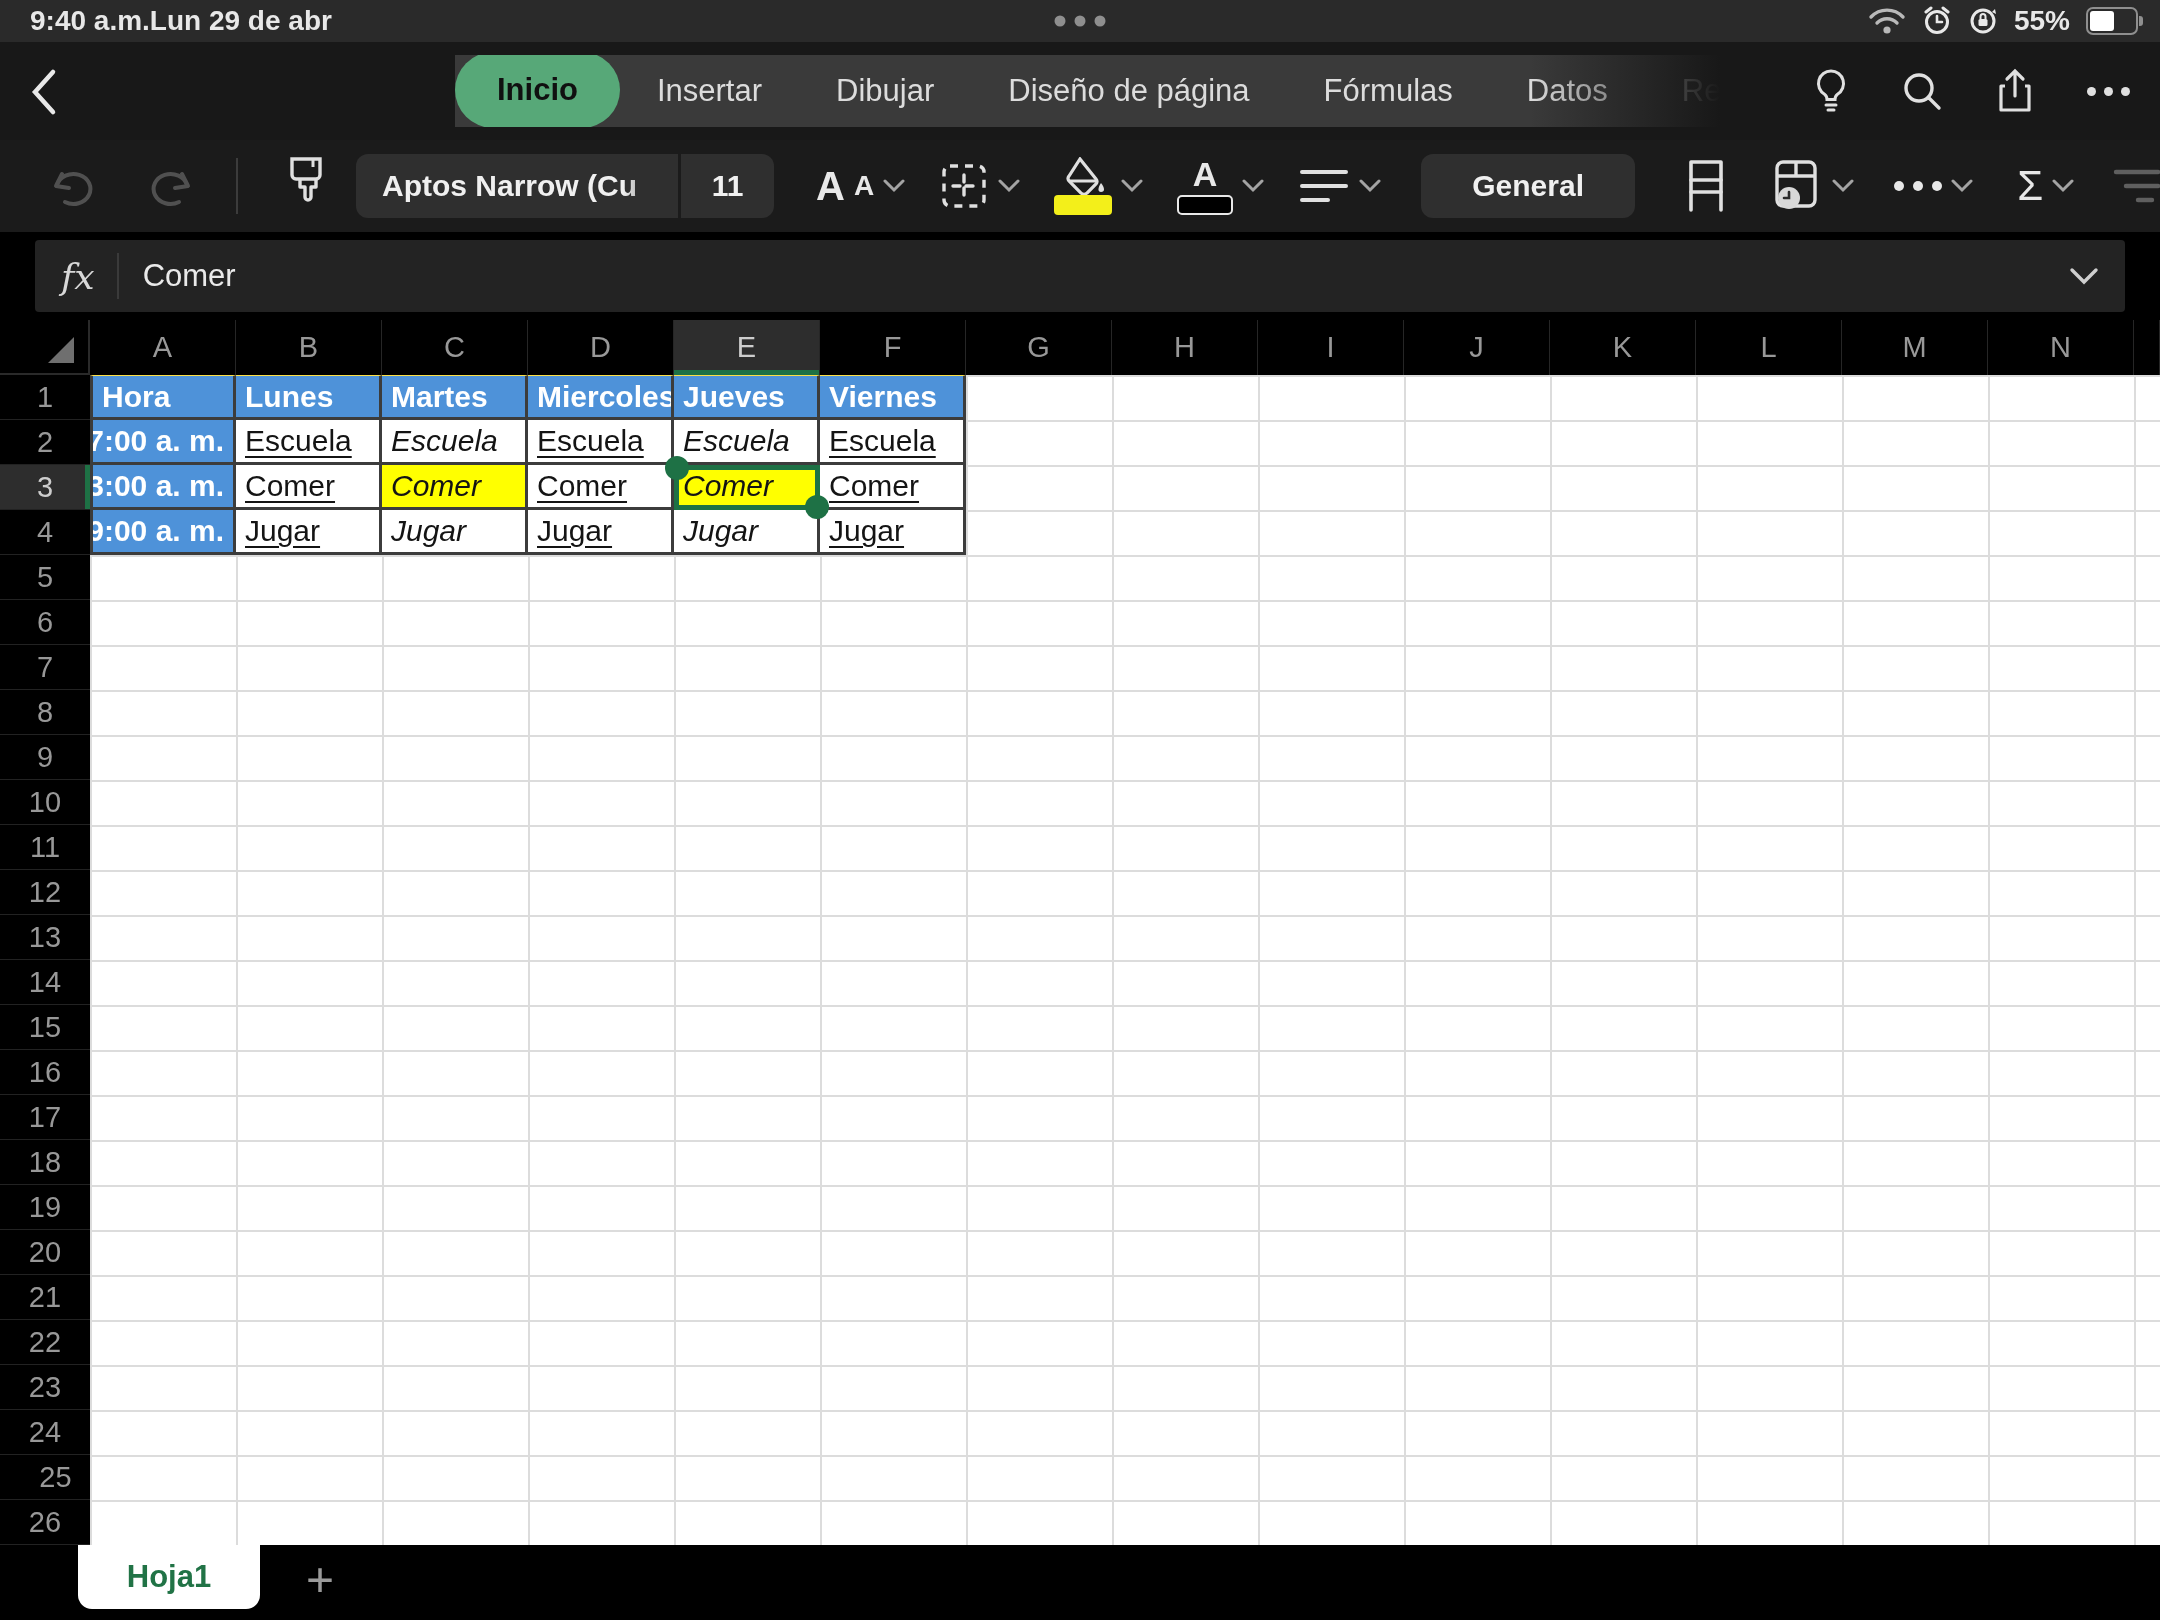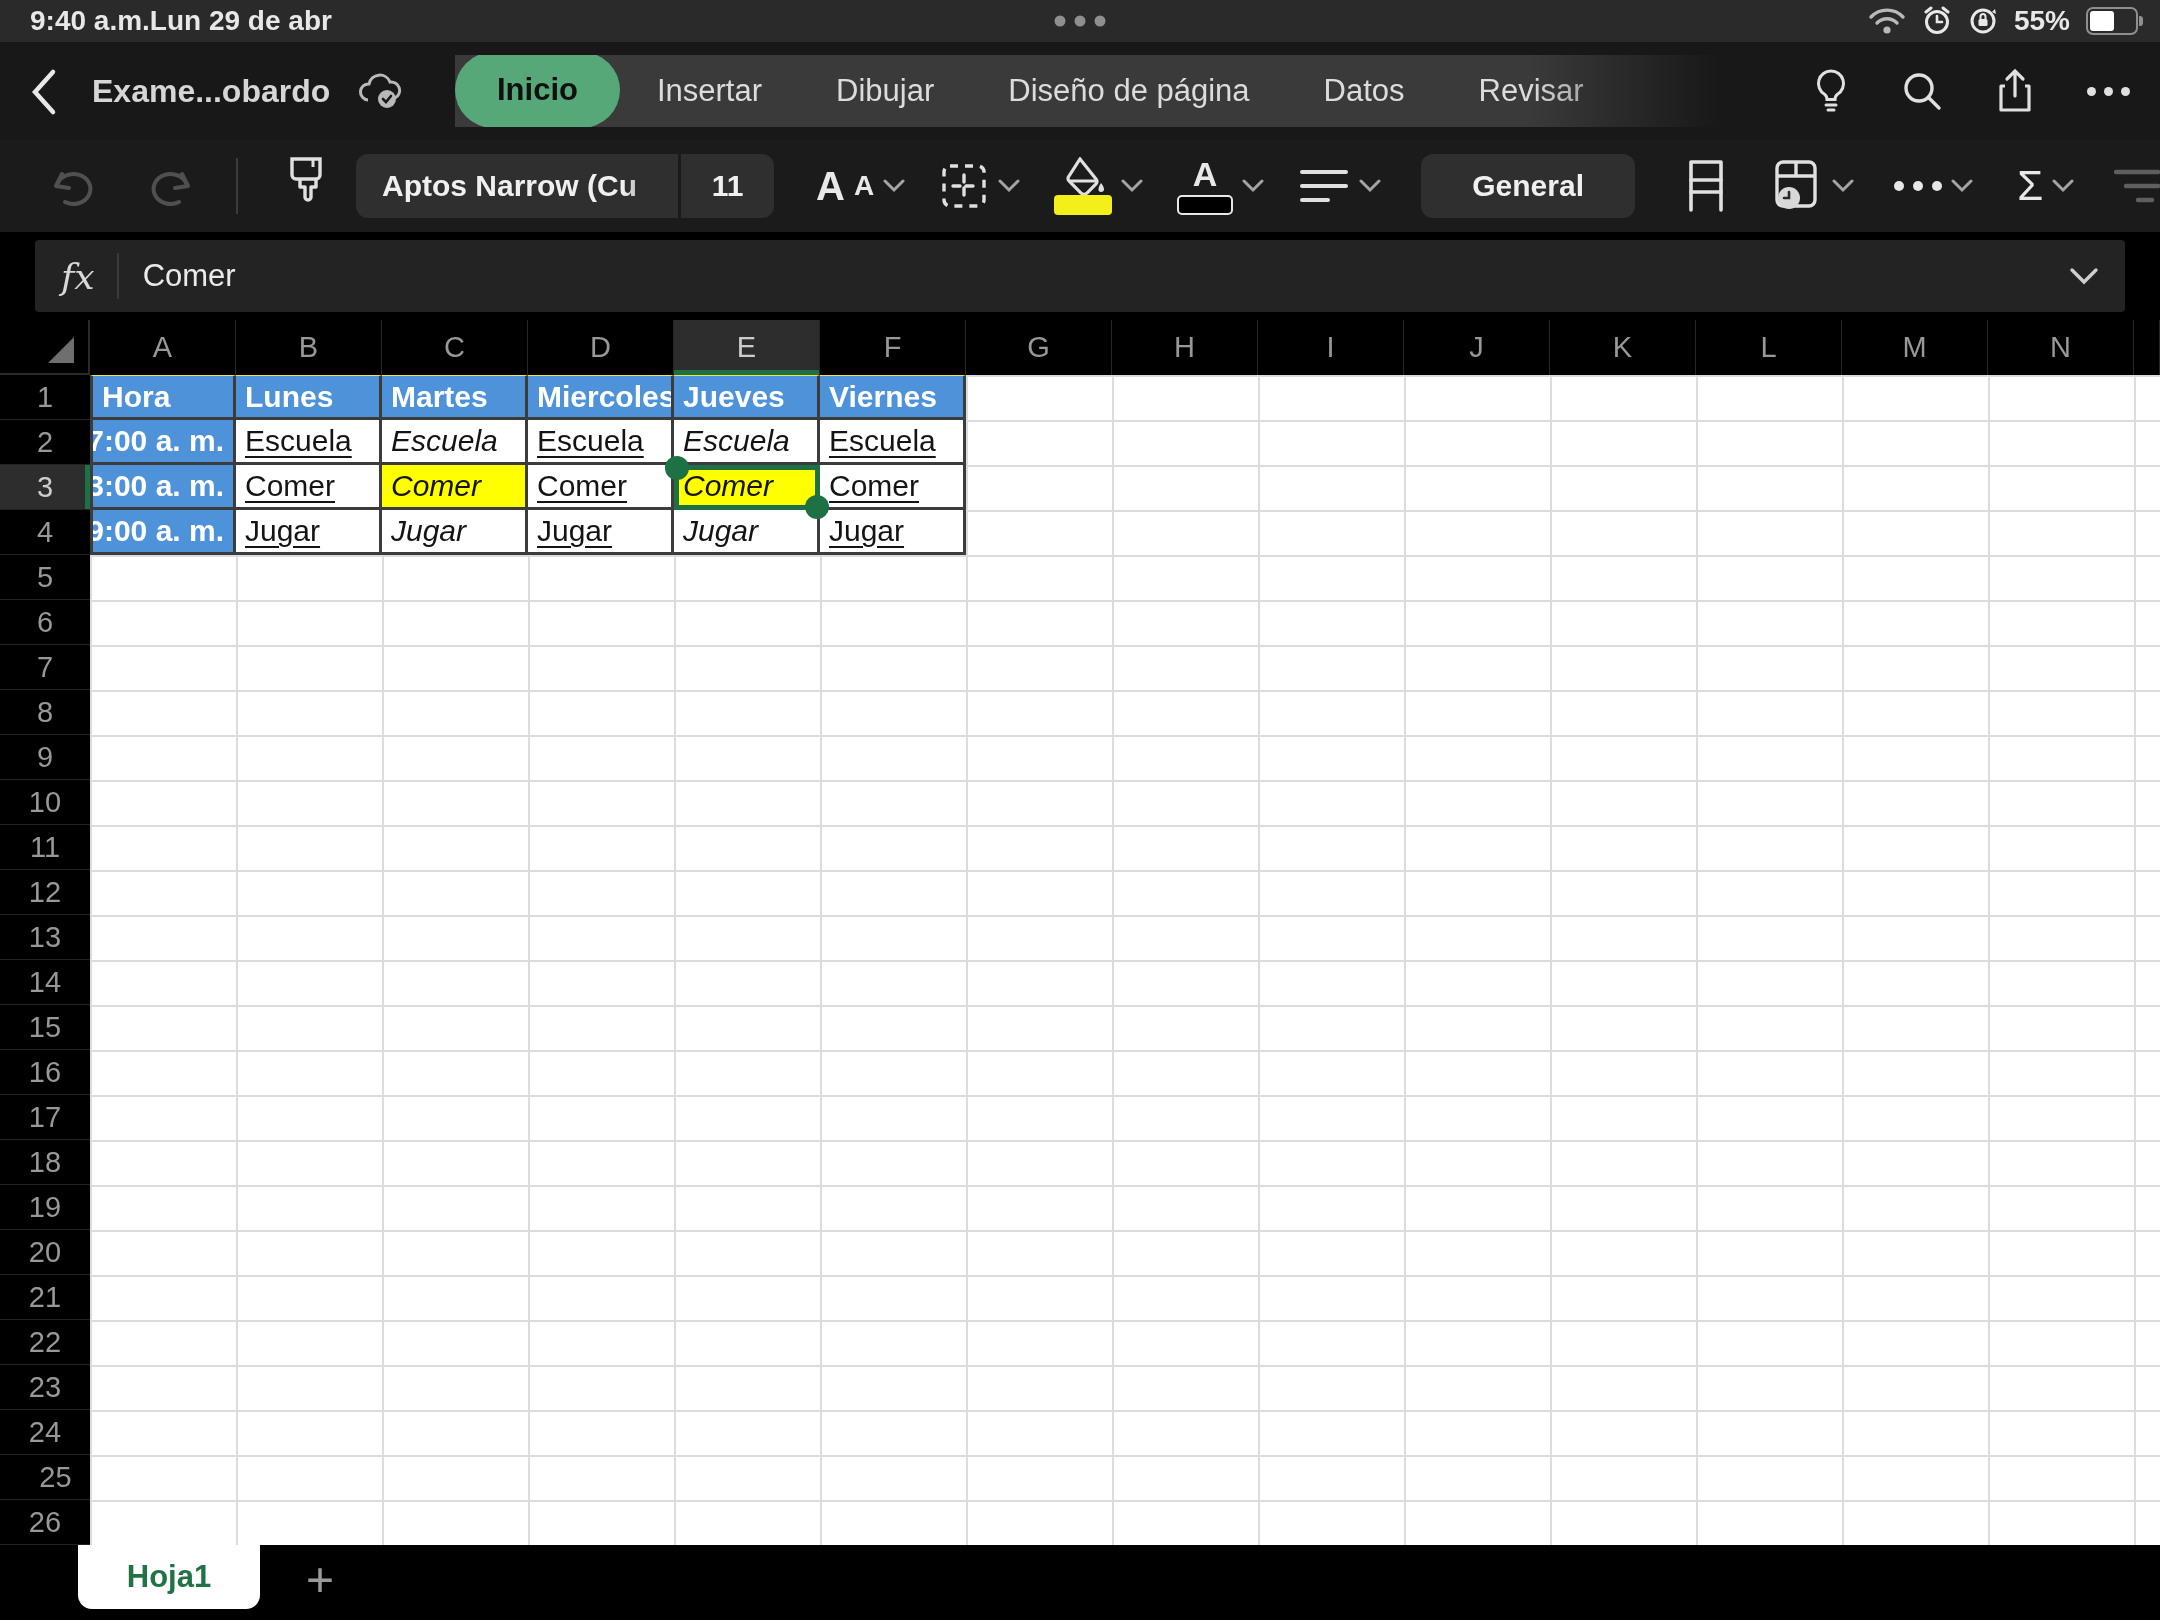--- a/index.html
+++ b/index.html
@@ -143,36 +143,27 @@
         </span>
     </div>
   </div>
 
   <div id="titlebar">
     <span id="backbtn">
       <svg width="30" height="48" viewBox="0 0 30 48">
           <path d="M25 4 L7 24 L25 44" fill="none" stroke="#e8e8e8" stroke-width="4.5" stroke-linecap="round"></path>
         </svg>
     </span>
-    <div class="doc">
-      <span class="docname">Exame...obardo</span>
-      <span>
-        <svg width="48" height="38" viewBox="0 0 48 38">
-          <path d="M12 28 a8 8 0 0 1 1-16 a11 11 0 0 1 21-2 a8.5 8.5 0 0 1 5 16" fill="none" stroke="#b9b9b9" stroke-width="3"></path>
-          <circle cx="31" cy="27" r="9" fill="#b9b9b9"></circle>
-          <path d="M27 27 l3 3 l5 -6" fill="none" stroke="#181818" stroke-width="2.6" stroke-linecap="round"></path>
-          </svg>
-      </span>
-    </div>
     <div id="tabstrip">
 
       <div class="ribbontab active">Inicio</div>
         <div class="ribbontab">Insertar</div>
         <div class="ribbontab">Dibujar</div>
         <div class="ribbontab">Diseño de página</div>
+        <div class="ribbontab">Fórmulas</div>
         <div class="ribbontab">Datos</div>
         <div class="ribbontab">Revisar</div>
         <div class="fade"></div>
     </div>
     <div id="titleicons">
       <span>
         <svg width="36" height="46" viewBox="0 0 36 46">
             <path d="M18 3 a12.5 12.5 0 0 1 6.5 23.2 c-1.8 1.2-2.5 3-2.5 5.3 h-8 c0-2.3-.7-4.1-2.5-5.3 A12.5 12.5 0 0 1 18 3 Z" fill="none" stroke="#e0e0e0" stroke-width="3"></path>
         <path d="M13 37 h10 M15 42 h6" stroke="#e0e0e0" stroke-width="3" stroke-linecap="round"></path>
           </svg>

